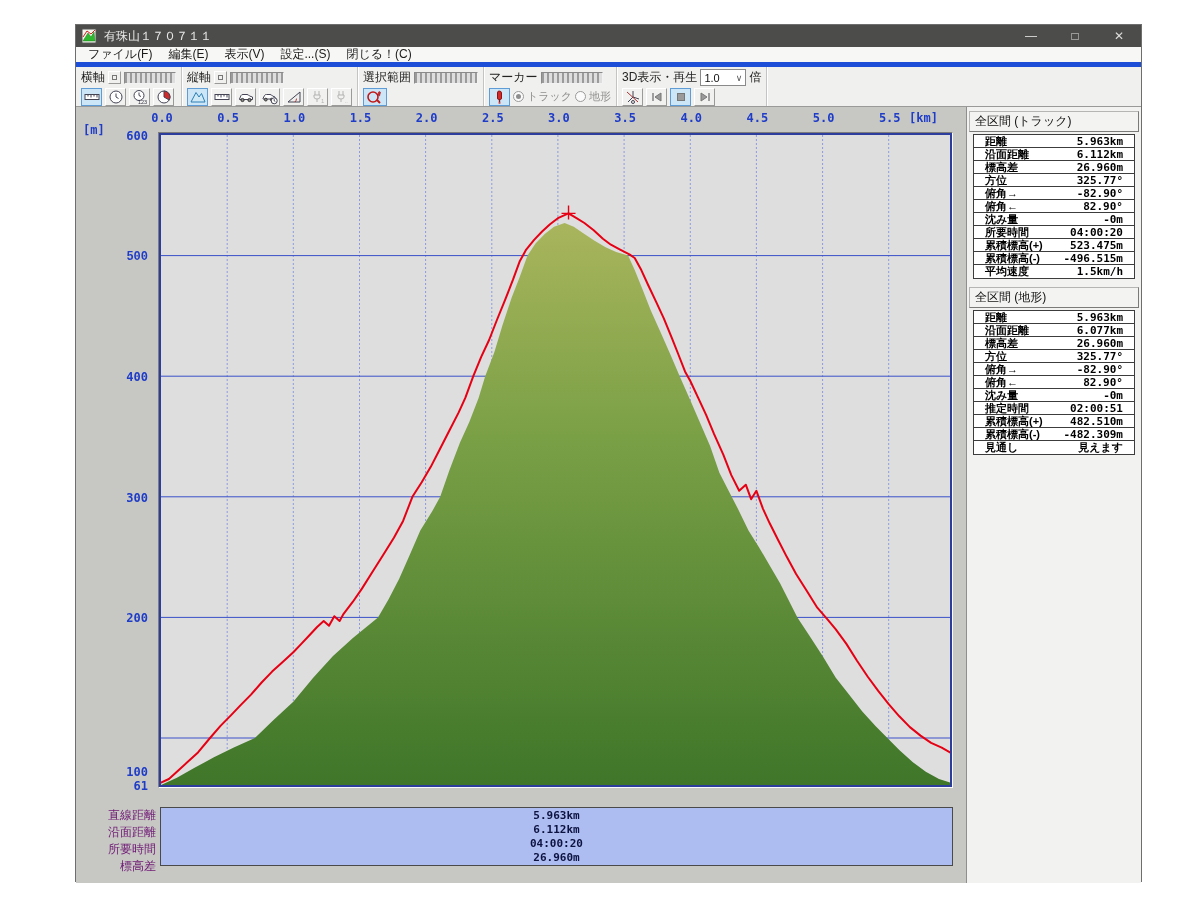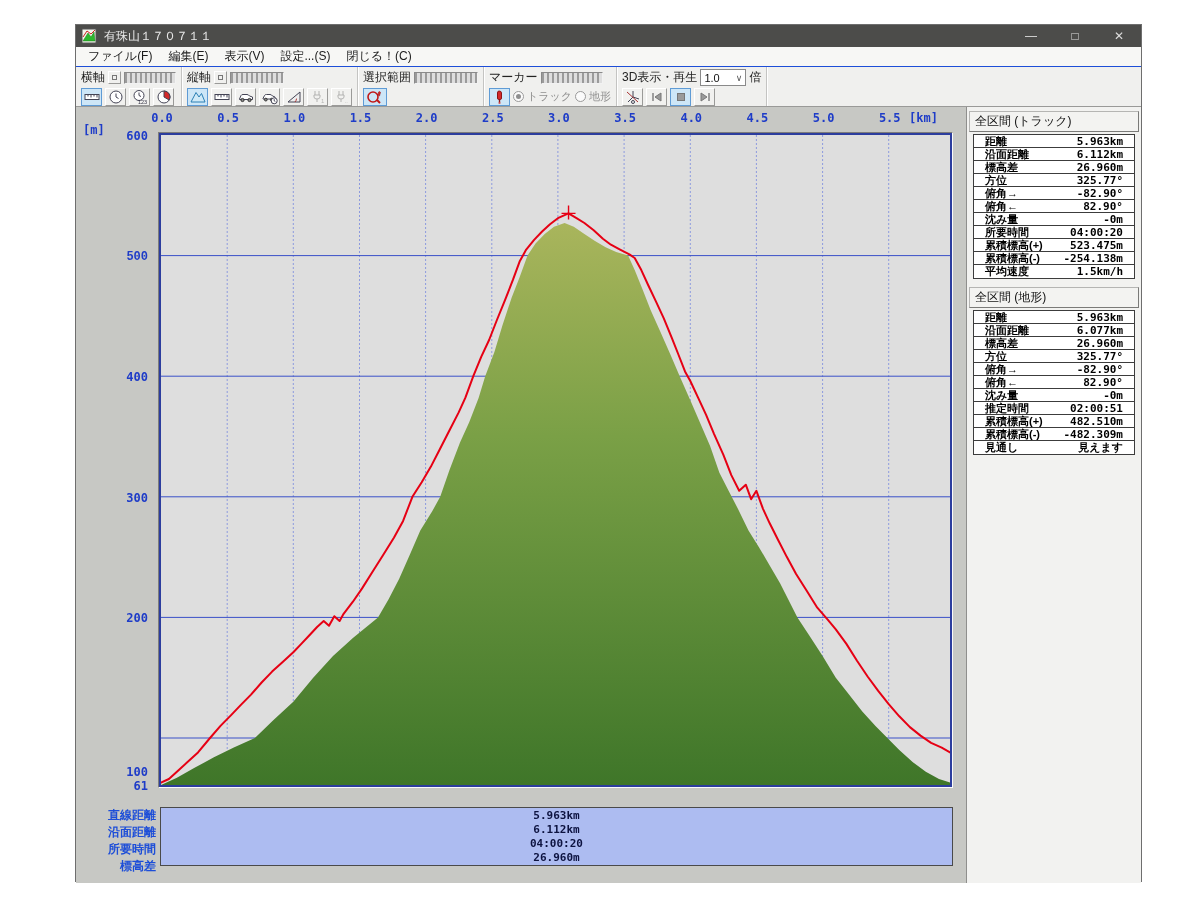--- a/index.html
+++ b/index.html
@@ -8,21 +8,21 @@
   .window{position:absolute;left:75px;top:24px;width:1067px;height:858px;
     border:1px solid #6e6e6e;background:#f0f0ee;}
   
   .titlebar{height:22px;background:#4c4c4a;color:#e8e8e8;display:flex;align-items:center;
     font-size:12px;padding-left:6px;}
   .titlebar .appicon{width:16px;height:16px;margin-right:6px;}
   .titlebar .tb-sp{flex:1;}
   .tb-btn{width:44px;height:22px;display:flex;align-items:center;justify-content:center;
     color:#ddd;font-size:12px;}
   
-  .menubar{height:20px;background:#f7f7f5;border-bottom:1px solid #1d4ed8;display:flex;
+  .menubar{height:20px;background:#f7f7f5;border-bottom:5px solid #1d4ed8;display:flex;
     align-items:center;font-size:12px;color:#1b1b1b;padding-left:4px;}
   .menubar span{padding:0 8px;}
   
   .toolbar{height:40px;background:#f0f0ee;border-bottom:1px solid #9a9a98;display:flex;
     font-size:12px;color:#222;}
   .tgroup{padding:1px 5px 1px 5px;border-right:1px solid #c4c4c2;box-shadow:1px 0 0 #fff;}
   .trow{display:flex;align-items:center;height:19px;gap:3px;}
   .glabel{white-space:nowrap;}
   .mini{width:13px;height:13px;background:#f0f0ee;border:1px solid #9a9a98;
     border-top-color:#fff;border-left-color:#fff;display:inline-flex;align-items:center;justify-content:center;}
@@ -57,21 +57,21 @@
   
   .sect-header{position:absolute;left:84px;top:682px;width:793px;height:17px;background:#f6f6f4;
     border:1px solid #4a4a4a;display:flex;align-items:center;justify-content:center;
     font-size:12px;font-weight:bold;color:#000;}
   .sect-blue{position:absolute;left:84px;top:700px;width:793px;height:59px;background:#adbcf1;
     border:1px solid #4a4a4a;display:flex;flex-direction:column;}
   .sect-blue .val{flex:1;display:flex;align-items:center;justify-content:center;
     font-family:"DejaVu Sans Mono",monospace;font-weight:bold;font-size:11px;color:#0d1340;}
   .sect-labels{position:absolute;left:0;top:700px;width:80px;height:59px;display:flex;flex-direction:column;}
   .sect-labels .lbl{flex:1;display:flex;align-items:center;justify-content:flex-end;
-    font-size:12px;font-weight:bold;color:#1d4ed8;}
+    font-size:12px;font-weight:normal;color:#701a75;}
   
   .sechead{margin:2px 2px 2px 2px;padding:1px 5px;border:1px solid #b5b5b3;
     border-right-color:#7a7a78;border-bottom-color:#7a7a78;font-size:12px;color:#111;background:#f3f3f1;}
   .stats{margin:2px 6px 8px 6px;border:1px solid #3c3c3c;background:#fff;}
   .stats .srow{display:flex;justify-content:space-between;align-items:center;
     border-bottom:1px solid #3c3c3c;height:13px;padding:0 11px;}
   .stats .srow:last-child{border-bottom:none;}
   .stats .sl{font-size:11px;font-weight:bold;color:#000;white-space:nowrap;}
   .stats .sv{font-family:"DejaVu Sans Mono",monospace;font-size:11px;font-weight:bold;color:#000;white-space:nowrap;}
 </style>
@@ -387,21 +387,21 @@
           <div class="srow">
             <span class="sl">所要時間</span>
             <span class="sv">04:00:20</span>
           </div>
           <div class="srow">
             <span class="sl">累積標高(+)</span>
             <span class="sv">523.475m</span>
           </div>
           <div class="srow">
             <span class="sl">累積標高(-)</span>
-            <span class="sv">-254.138m</span>
+            <span class="sv">-496.515m</span>
           </div>
           <div class="srow">
             <span class="sl">平均速度</span>
             <span class="sv">1.5km/h</span>
           </div>
         </div>
         <div class="sechead">全区間 (地形)</div>
         <div class="stats">
           <div class="srow">
             <span class="sl">距離</span>

